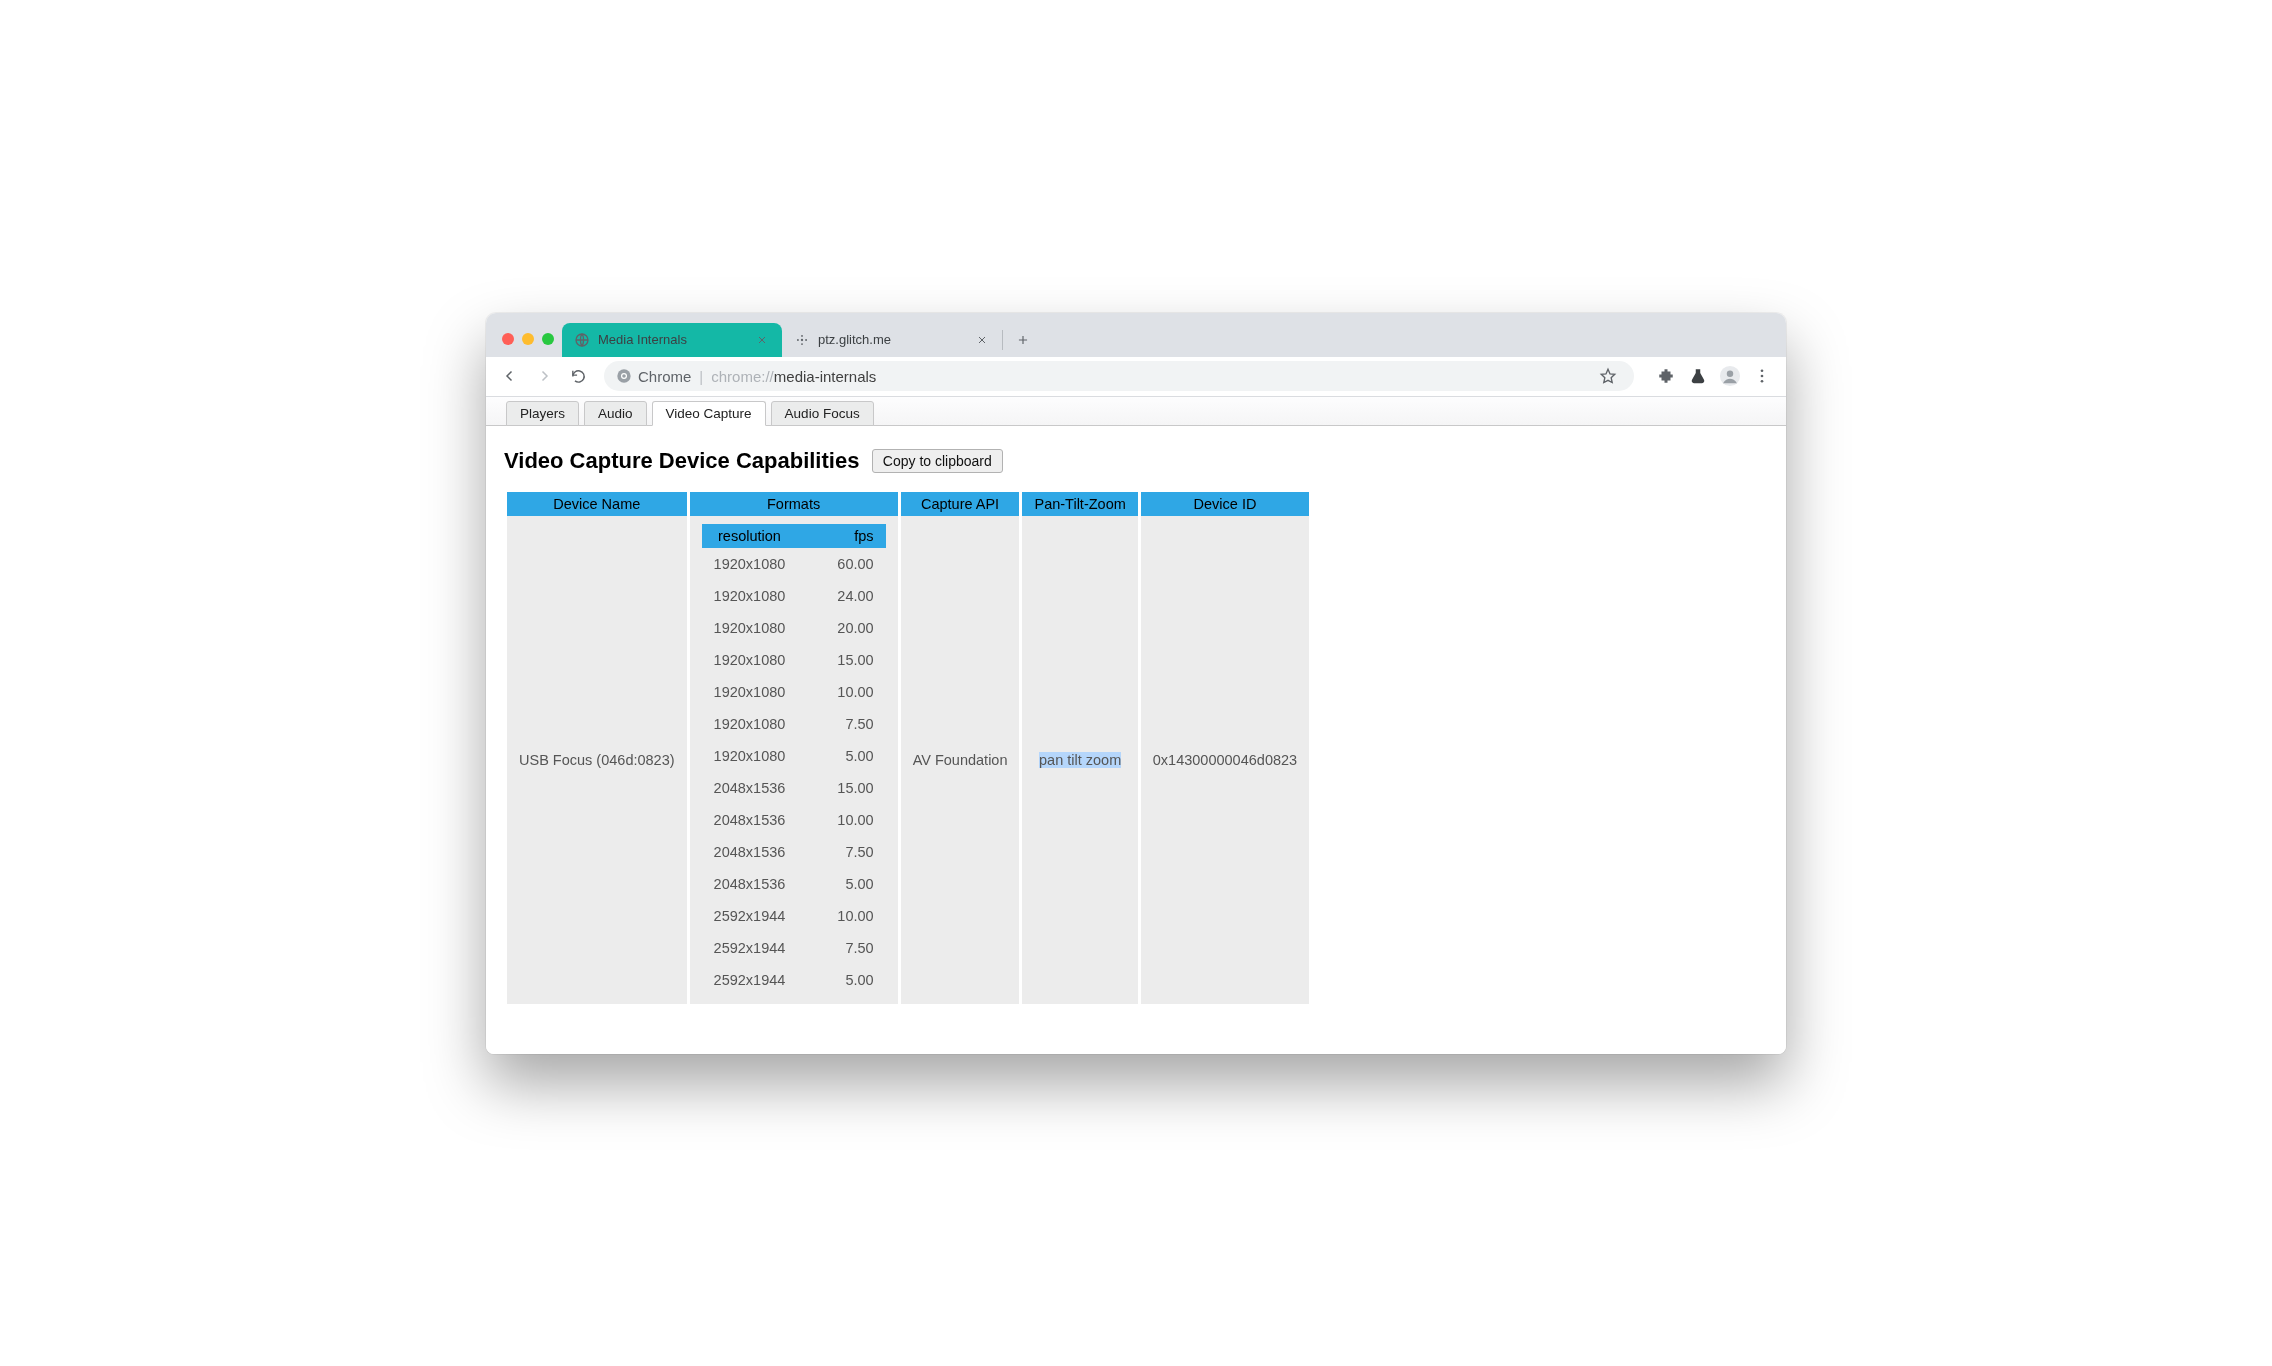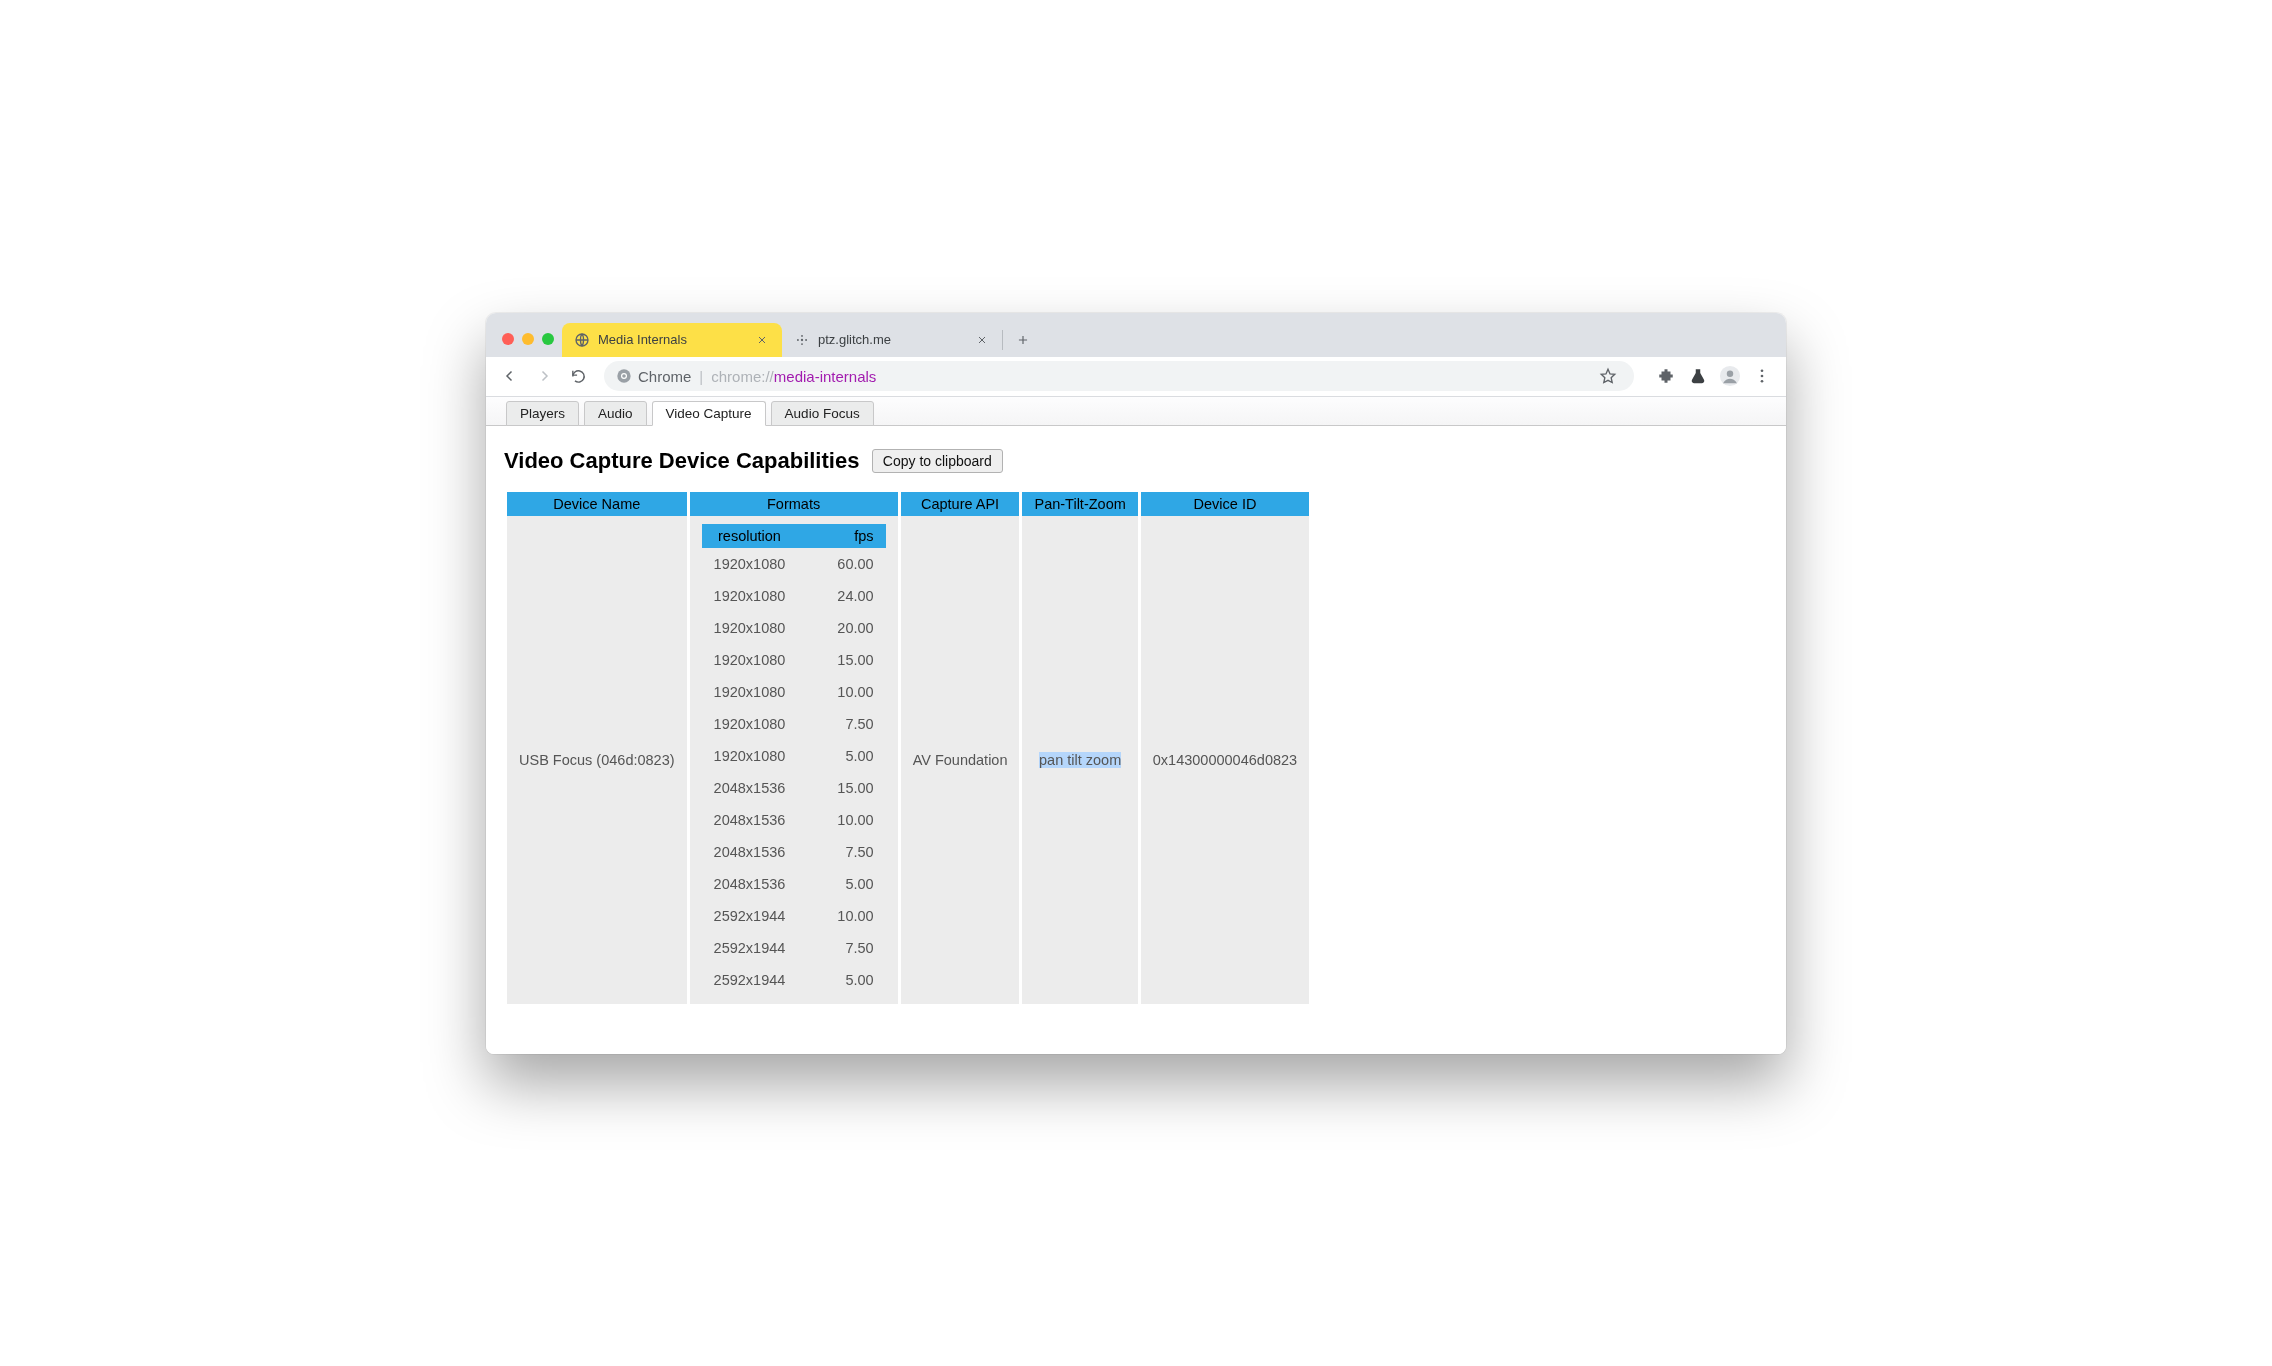--- a/index.html
+++ b/index.html
@@ -38,42 +38,42 @@
   display:flex; align-items:center; gap:8px;
   height:34px; padding:0 12px;
   font-size:13px; color:#3c4043;
   border-radius:8px 8px 0 0;
   position:relative;
   max-width:260px; min-width:220px;
 }
 .tab .fav { width:16px;height:16px; display:flex;align-items:center;justify-content:center; color:#5f6368; }
 .tab .title { flex:1; white-space:nowrap; overflow:hidden; text-overflow:ellipsis; }
 .tab .close { width:16px;height:16px; color:#5f6368; display:flex;align-items:center;justify-content:center; cursor:pointer; }
-.tab.active { background:#fde047; }
+.tab.active { background:#14b8a6; }
 .tab.inactive { background:transparent; }
 .newtab { width:28px;height:28px; margin:0 6px 3px 6px; display:flex;align-items:center;justify-content:center; color:#5f6368; cursor:pointer; border-radius:50%; }
 .sep { width:1px; height:20px; background:#b7bbc0; margin-bottom:7px; }
 
 
 .toolbar {
   height:40px; background:#fff; border-bottom:1px solid #dadce0;
   display:flex; align-items:center; padding:0 10px; gap:6px;
 }
 .tb-btn { width:28px;height:28px; display:flex;align-items:center;justify-content:center; color:#5f6368; border-radius:50%; cursor:pointer;}
 .tb-btn.disabled{color:#bdc1c6;cursor:default}
 .omnibox {
   flex:1; display:flex; align-items:center; gap:8px;
   height:30px; border-radius:15px; background:#f1f3f4; padding:0 12px;
   margin:16px 6px; font-size:15px; color:#5f6368;
 }
 .omnibox .chip { display:flex;align-items:center;gap:6px; color:#5f6368;}
 .omnibox .chip svg{width:16px;height:16px}
 .omnibox .pipe{color:#bdc1c6}
 .omnibox .url { color:#aeb2b7; }
-.omnibox .url .path{ color:#a21caf;text-align:right; }
+.omnibox .url .path{ color:#404040;text-align:right; }
 .right-icons{display:flex;align-items:center;gap:4px; padding-left:6px;}
 
 
 .page { background:#fff; }
 
 .inner-tabbar {
   height:29px;
   background: linear-gradient(#fdfdfe,#f5f5f6);
   border-bottom:1px solid #c8c8c9;
   display:flex; align-items:flex-end; gap:5px;

